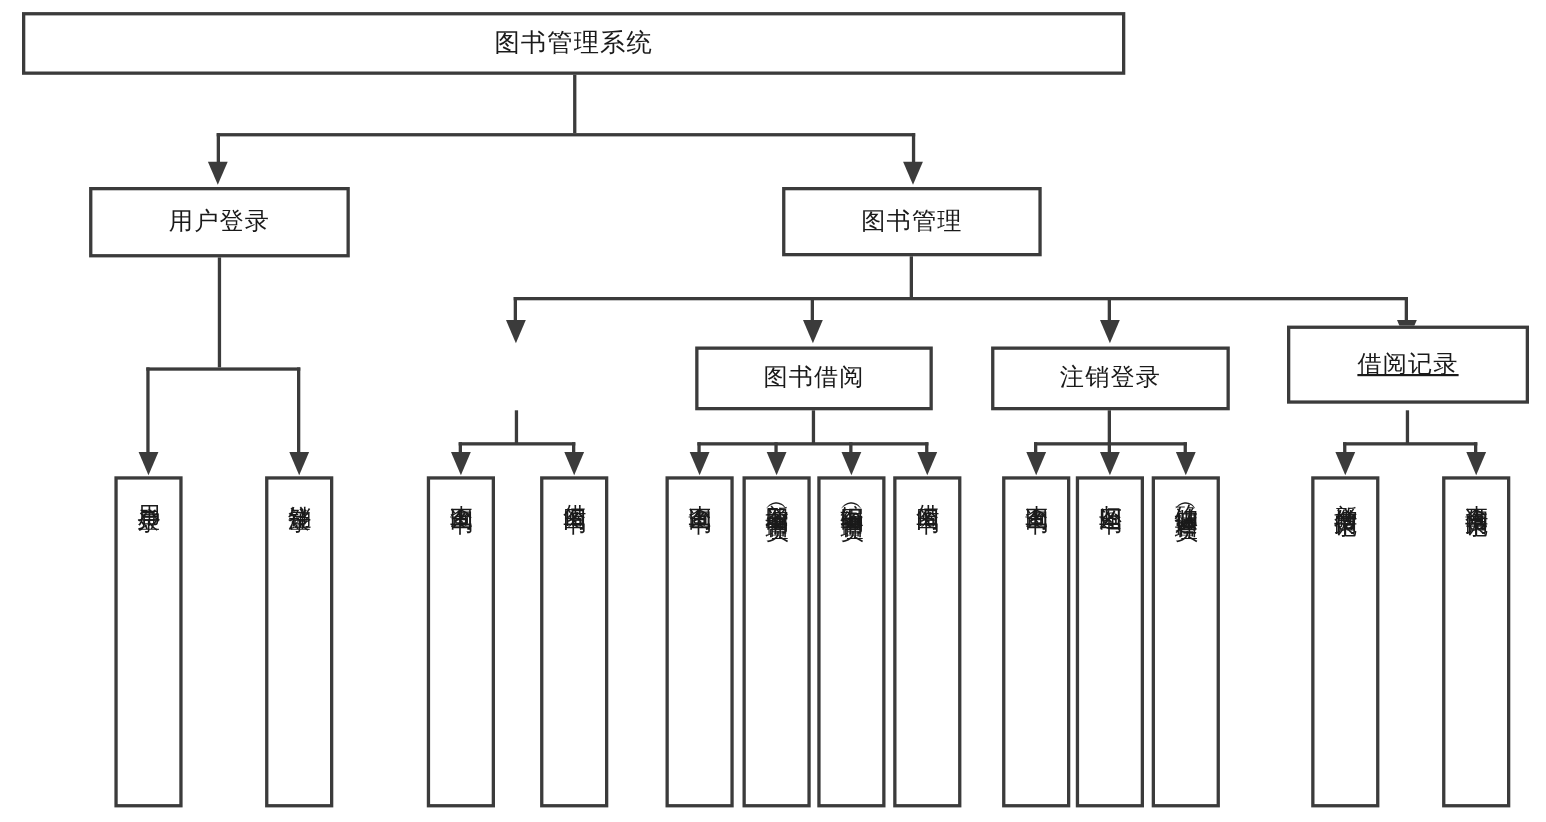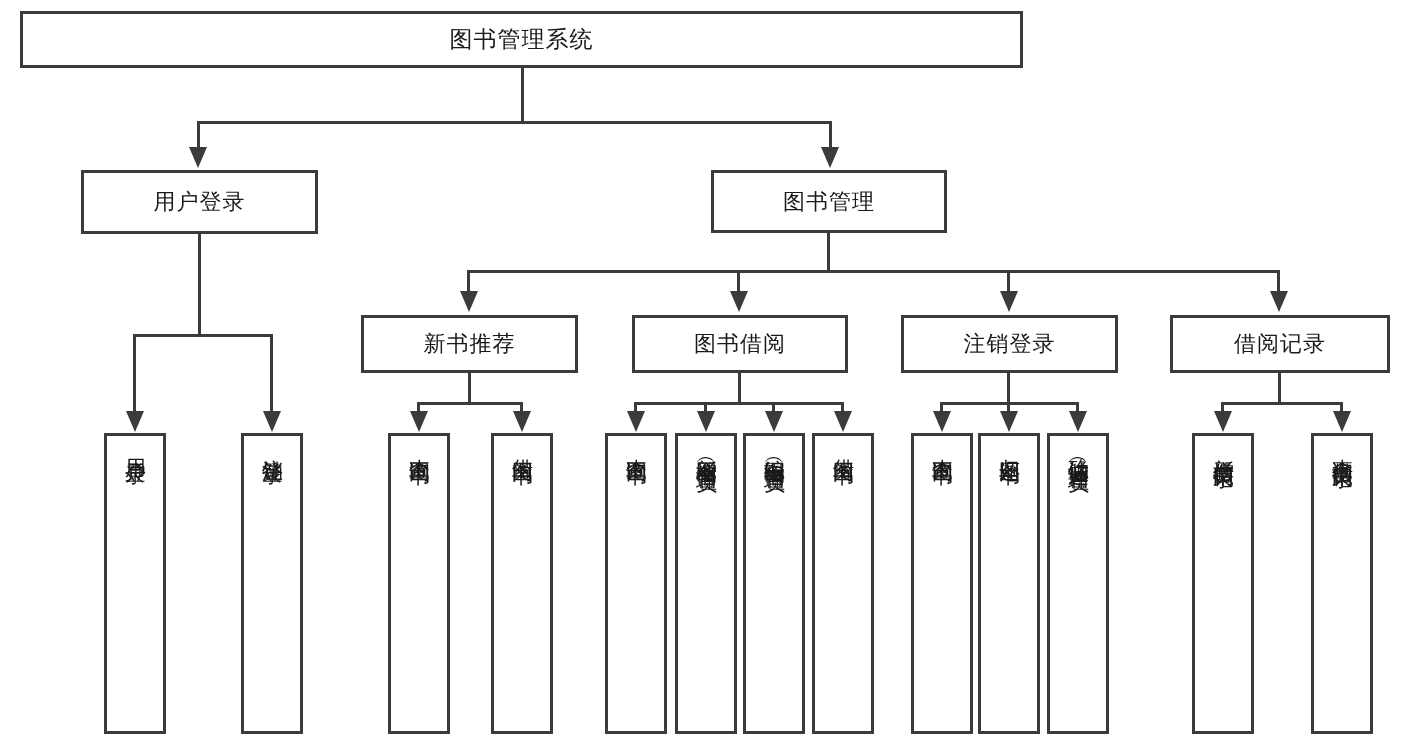--- a/index.html
+++ b/index.html
@@ -109,30 +109,27 @@
   <div class="ln hz" style="left:467px; top:270px; width:813px; height:3px;"></div>
   <div class="ln vt" style="left:467px; top:270px; width:3px; height:23px;"></div>
   <div class="arrow" style="left:460px; top:291px;"></div>
   <div class="ln vt" style="left:737px; top:270px; width:3px; height:23px;"></div>
   <div class="arrow" style="left:730px; top:291px;"></div>
   <div class="ln vt" style="left:1007px; top:270px; width:3px; height:23px;"></div>
   <div class="arrow" style="left:1000px; top:291px;"></div>
   <div class="ln vt" style="left:1277px; top:270px; width:3px; height:23px;"></div>
   <div class="arrow" style="left:1270px; top:291px;"></div>
 
-  <div class="node h" style="left:361px; top:315px; width:217px; height:58px;">
-    <span>新书推荐</span>
-  </div>
   <div class="node h" style="left:632px; top:315px; width:216px; height:58px;">
     <span>图书借阅</span>
   </div>
   <div class="node h" style="left:901px; top:315px; width:217px; height:58px;">
     <span>注销登录</span>
   </div>
-  <div class="node h" style="left:1170px; top:315px; width:220px; height:58px;">
+  <div class="node h" style="left:1170px; top:296px; width:220px; height:71px;text-decoration:underline;">
     <span>借阅记录</span>
   </div>
 
   <div class="ln vt" style="left:468px; top:373px; width:3px; height:30px;"></div>
   <div class="ln hz" style="left:417px; top:402px; width:106px; height:3px;"></div>
   <div class="ln vt" style="left:417px; top:402px; width:3px; height:11px;"></div>
   <div class="arrow" style="left:410px; top:411px;"></div>
   <div class="ln vt" style="left:520px; top:402px; width:3px; height:11px;"></div>
   <div class="arrow" style="left:513px; top:411px;"></div>
 

